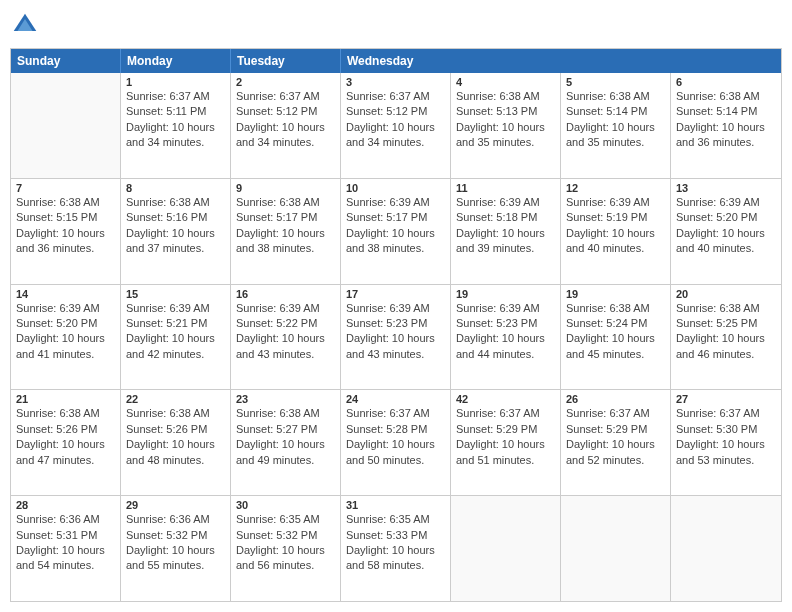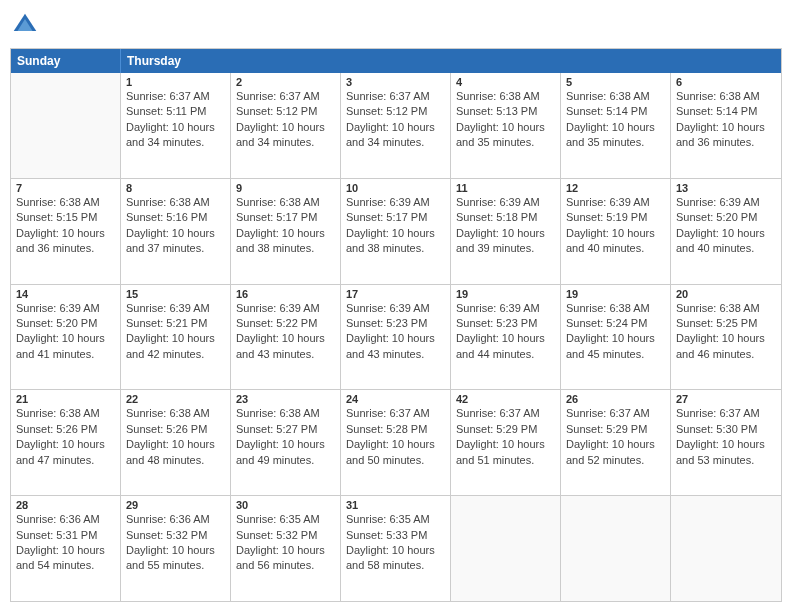--- a/index.html
+++ b/index.html
@@ -123,21 +123,23 @@
     </div>
     <div class="title-block">
       <div class="month-title"></div>
       <div class="subtitle"></div>
     </div>
   </div>
 
   <div class="calendar">
     <div class="cal-header-row">
     <div class="cal-header-cell">Sunday</div>
-        <div class="cal-header-cell">Thursday</div>
+        <div class="cal-header-cell">Monday</div>
+        <div class="cal-header-cell">Tuesday</div>
+        <div class="cal-header-cell">Wednesday</div>
       </div>
     <div class="cal-body">
     <div class="cal-row">
           <div class="cal-cell empty"></div>
           <div class="cal-cell">
             <span class="day-number">1</span>
             <div class="day-info">Sunrise: 6:37 AM<br>Sunset: 5:11 PM<br>Daylight: 10 hours and 34 minutes.</div>
           </div>
           <div class="cal-cell">
             <span class="day-number">2</span>

